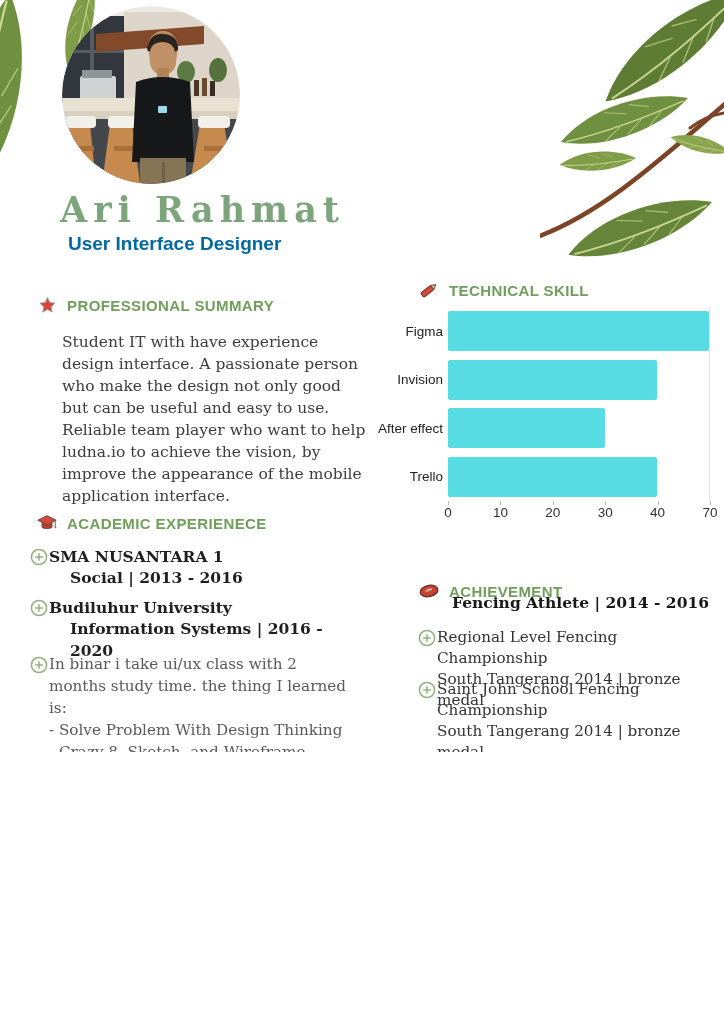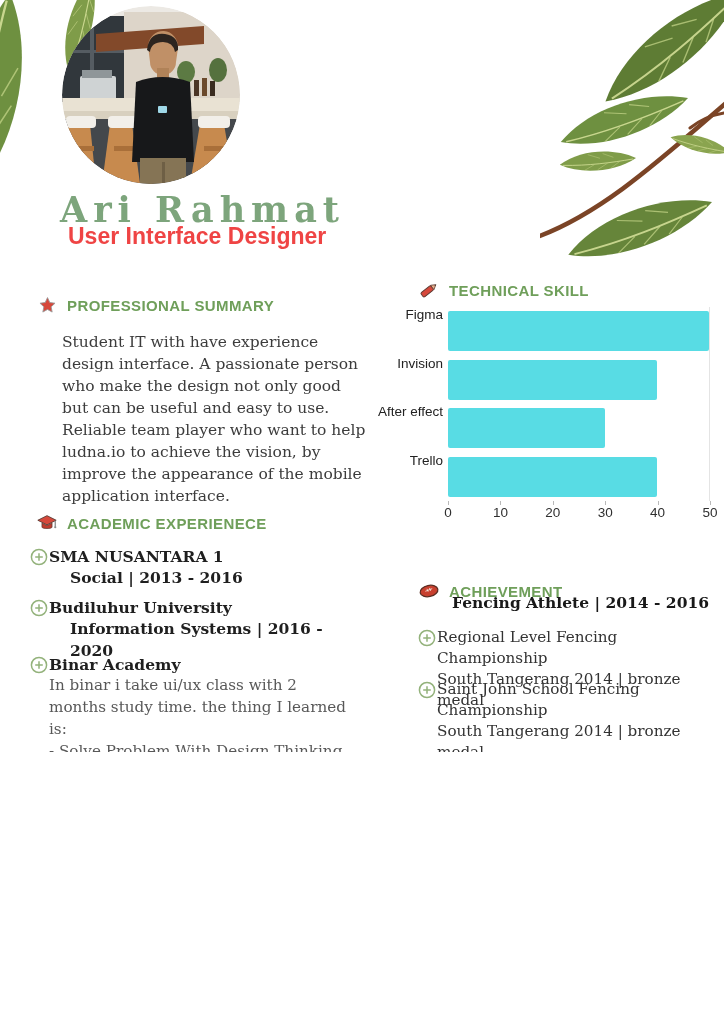--- a/index.html
+++ b/index.html
@@ -6,39 +6,39 @@
   .page{position:relative;width:724px;height:752px;background:#ffffff;overflow:hidden;
         font-family:"Liberation Sans",sans-serif;}
 
   
   .leaf-svg{position:absolute;pointer-events:none;}
 
   
   .photo{position:absolute;left:62px;top:6px;width:178px;height:178px;border-radius:50%;overflow:hidden;}
   .name{position:absolute;left:60px;top:189px;font-family:"DejaVu Serif",serif;font-weight:bold;
         font-size:35px;letter-spacing:6px;color:#7da57c;white-space:nowrap;}
-  .job-title{position:absolute;left:68px;top:223px;font-size:23px;font-weight:bold;color:#ef4444;}
+  .job-title{position:absolute;left:68px;top:233px;font-size:19px;font-weight:bold;color:#0369a1;}
 
   
   .section-header{position:absolute;display:flex;align-items:center;gap:9px;}
   .section-header .h{color:#6f9f5a;font-weight:bold;font-size:15px;letter-spacing:0.4px;white-space:nowrap;}
   .sec-icon{display:inline-flex;width:22px;height:22px;align-items:center;justify-content:center;}
   .summary-body{position:absolute;left:62px;top:331px;width:304px;font-family:"DejaVu Serif",serif;
                 font-size:15.5px;line-height:1.42;color:#3c3c3c;}
 
   .entry{position:absolute;display:flex;gap:1px;align-items:flex-start;}
   .plus-icon{flex:0 0 auto;margin-top:2px;}
   .entry-text{font-family:"DejaVu Serif",serif;font-size:15.5px;line-height:1.38;color:#1f1f1f;}
   .entry-title{font-weight:bold;}
   .entry-sub{font-weight:bold;margin-left:21px;}
   .entry-desc{font-weight:normal;color:#585858;white-space:pre-line;font-size:15.2px;line-height:1.44;}
 
   
   .chart{position:absolute;left:357px;top:307px;width:353px;}
-  .chart-row{display:flex;align-items:flex-start;height:48.5px;}
+  .chart-row{display:flex;align-items:center;height:48.5px;}
   .chart-label{width:86px;text-align:right;padding-right:5px;font-size:13.5px;color:#222222;}
   .chart-bar-area{position:relative;flex:1;height:100%;display:flex;align-items:center;
                   border-right:1px solid #e4e4e4;}
   .chart-bar{height:40px;border-radius:2px;}
   .chart-axis{position:relative;margin-left:91px;height:22px;}
   .chart-axis .tick-label{position:absolute;top:4px;transform:translateX(-50%);font-size:13.5px;color:#2f2f2f;}
   .chart-axis .tick-mark{position:absolute;top:0;width:1px;height:4px;background:#b9b9b9;}
 
   
   .ach-headline{position:absolute;left:452px;top:593px;font-family:"DejaVu Serif",serif;
@@ -185,21 +185,20 @@
   </div>
 
   <div class="entry" style="left:30px;top:654px;width:335px">
     <span class="plus-icon">
       <svg width="18" height="18" viewBox="0 0 18 18">
           <circle cx="9" cy="9" r="7.6" fill="none" stroke="#93b27b" stroke-width="1.5"></circle>
           <path d="M9 5.2v7.6M5.2 9h7.6" stroke="#93b27b" stroke-width="1.5"></path>
         </svg>
     </span>
     <div class="entry-text" style="width:302px">
-      <div class="entry-title">Binar Academy</div>
       <div class="entry-desc">In binar i take ui/ux class  with 2 months study time.  the thing I learned is:
 - Solve Problem With Design Thinking
 - Crazy 8, Sketch, and Wireframe (Adobe XD, Figma)
 - Prototype (Invision)
 - CreateDesign Hi-Fidelity
 - Usabiliy Test, UX Research, UX Method (Tools: Lookback, Google Form)
 - Create an application project called lets talk. with the team want to connect between people who want to tell stories with people who want to hear and give support</div>
     </div>
   </div>
 
@@ -248,21 +247,21 @@
         <span class="tick-label" style="left: 0%;">0</span>
         <span class="tick-mark" style="left: 20%;"></span>
         <span class="tick-label" style="left: 20%;">10</span>
         <span class="tick-mark" style="left: 40%;"></span>
         <span class="tick-label" style="left: 40%;">20</span>
         <span class="tick-mark" style="left: 60%;"></span>
         <span class="tick-label" style="left: 60%;">30</span>
         <span class="tick-mark" style="left: 80%;"></span>
         <span class="tick-label" style="left: 80%;">40</span>
         <span class="tick-mark" style="left: 100%;"></span>
-        <span class="tick-label" style="left: 100%;">50</span>
+        <span class="tick-label" style="left: 100%;">70</span>
       </div>
   </div>
 
   <div class="section-header" style="left:418px;top:580px">
     <span class="sec-icon">
       <svg width="22" height="18" viewBox="0 0 24 20">
         <ellipse cx="12" cy="10" rx="10" ry="6.2" fill="#c8402f" stroke="#5a2d22" stroke-width="1.4" transform="rotate(-12 12 10)"></ellipse>
         <path d="M8 9.5 L16 8.2 M10.3 7.2 l.6 3.4 M13.2 6.8 l.6 3.4" stroke="#f0e6dc" stroke-width="0.9" fill="none" transform="rotate(-12 12 10)"></path>
       </svg>
     </span>

